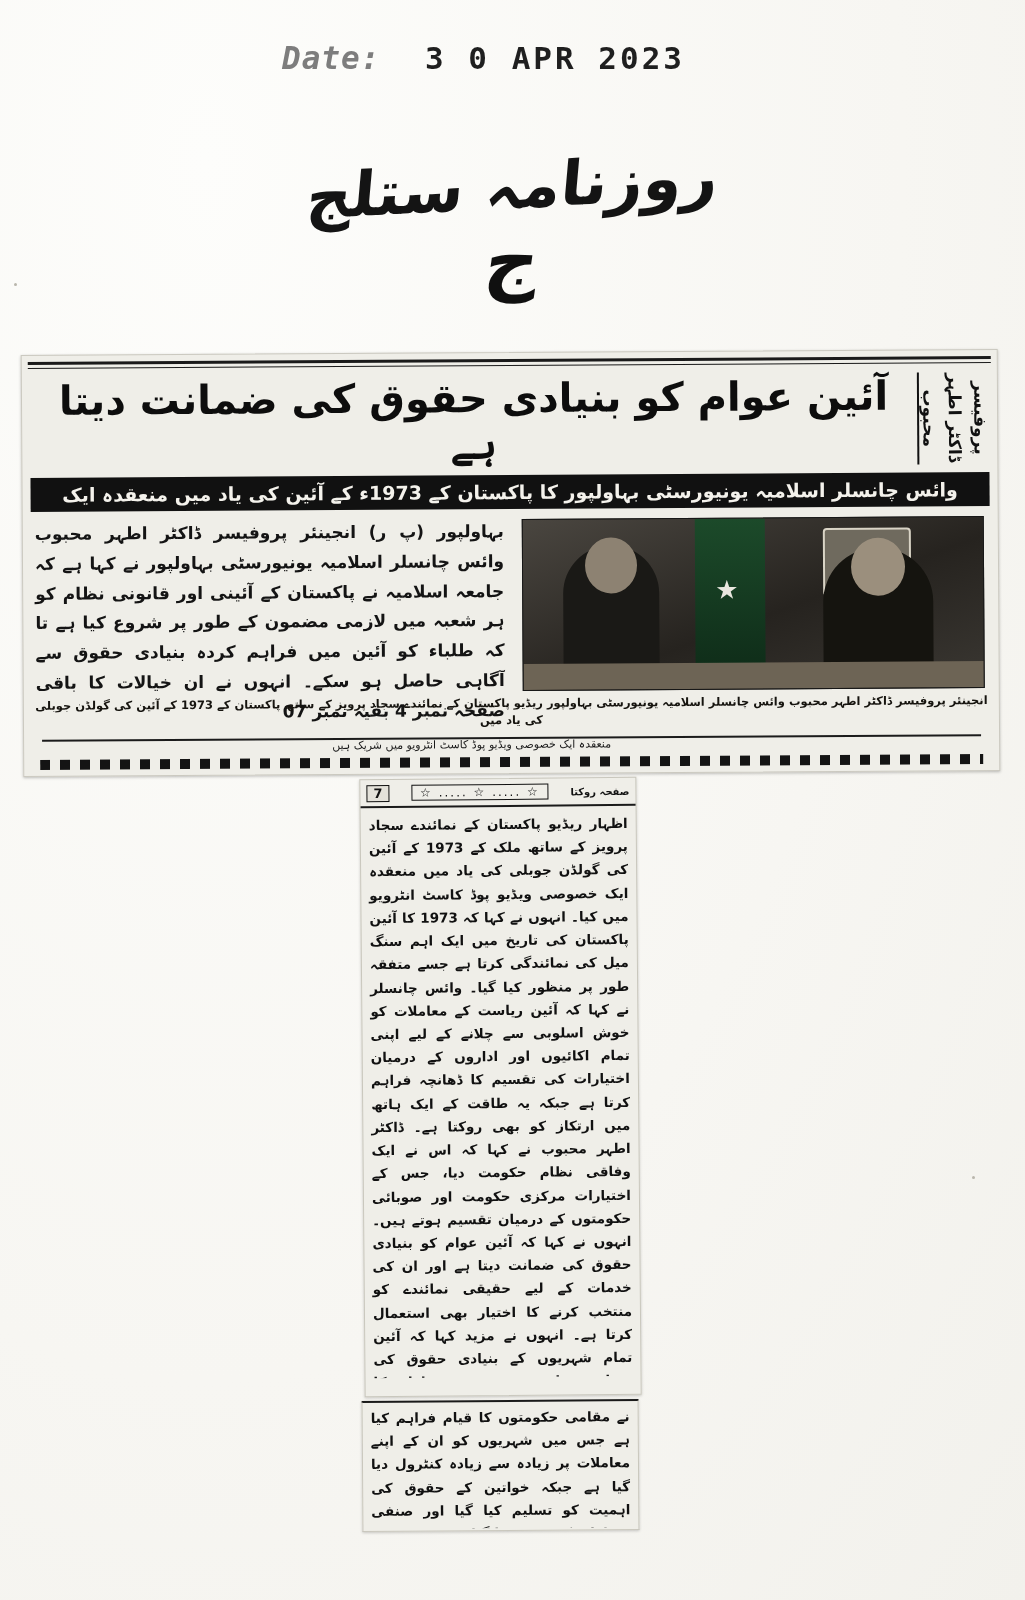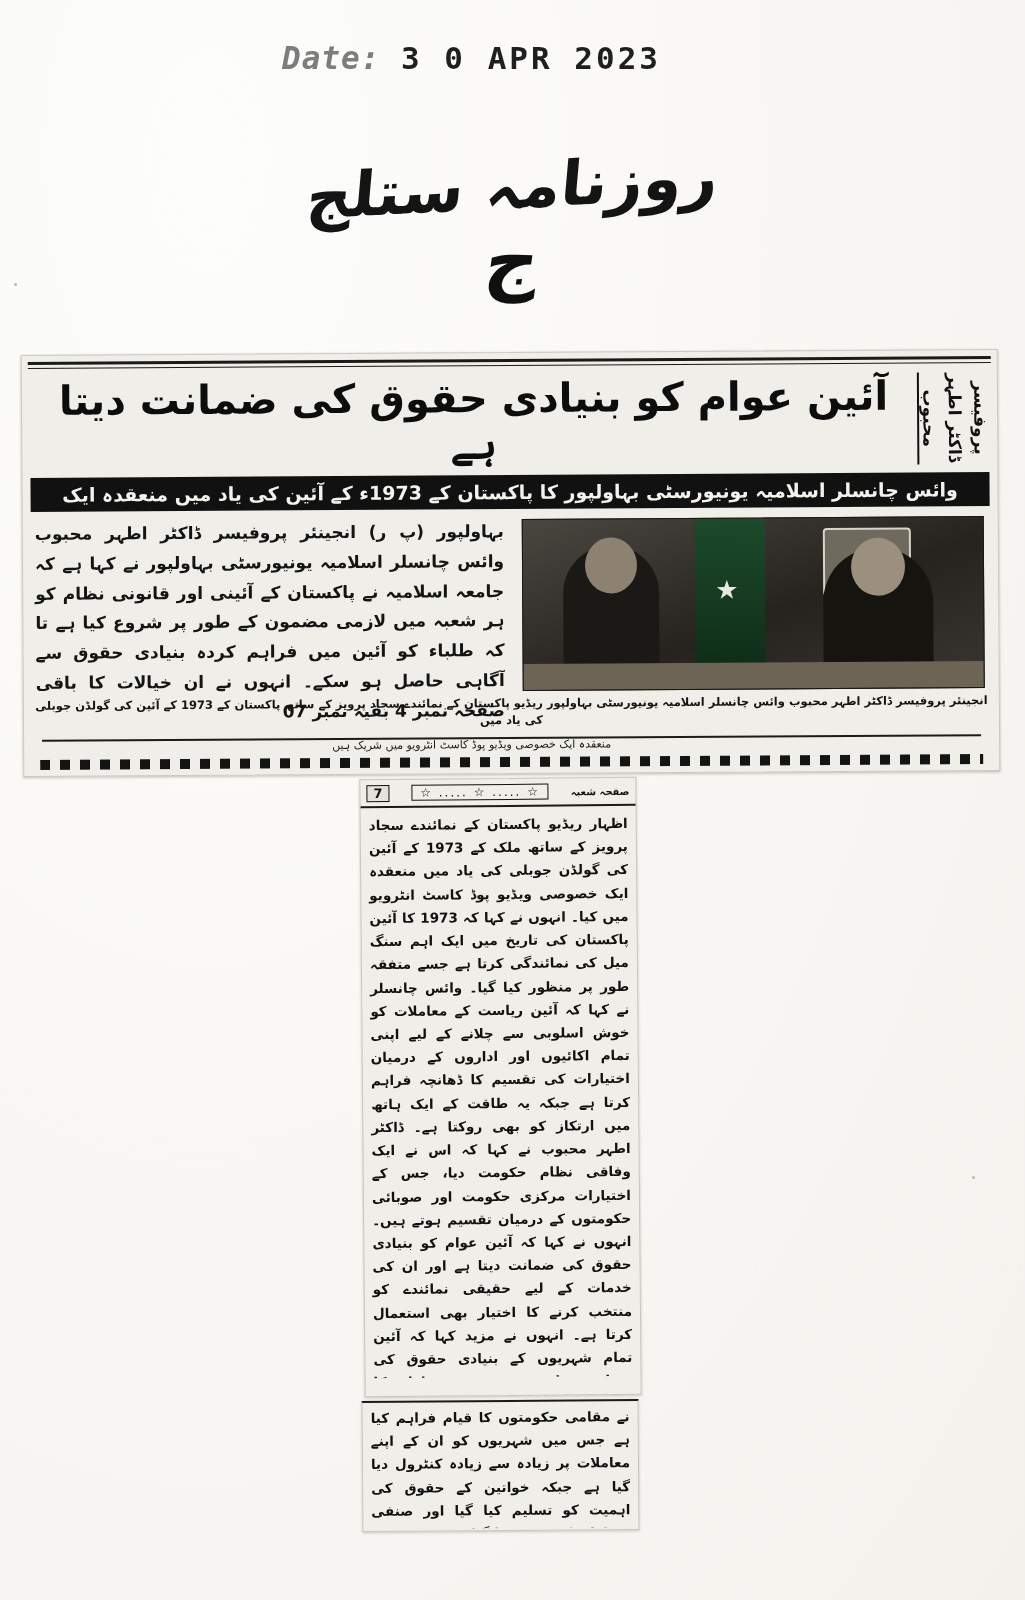--- a/index.html
+++ b/index.html
@@ -25,21 +25,21 @@
     font-weight:bold;
     letter-spacing:2px;
     color:#3b3b3b;
     white-space:nowrap;
   }
   .date-stamp .lbl{
     color:#7d7d7d;
     letter-spacing:1px;
     font-style:italic;
   }
-  .date-stamp .val{ color:#1f1f1f; letter-spacing:3px; }
+  .date-stamp .val{ color:#1f1f1f; letter-spacing:3px;margin-left:24px; }
 
   
   .masthead{
     position:absolute;
     left:0;right:0;top:150px;
     text-align:center;
   }
   .masthead .name{
     display:inline-block;
     font-family:"DejaVu Sans", sans-serif;
@@ -259,21 +259,21 @@
     </div>
 
     <div class="photo-caption">انجینئر پروفیسر ڈاکٹر اطہر محبوب وائس چانسلر اسلامیہ یونیورسٹی بہاولپور ریڈیو پاکستان کے نمائندے سجاد پرویز کے ساتھ پاکستان کے 1973 کے آئین کی گولڈن جوبلی کی یاد میں</div>
     <div class="photo-caption2">منعقدہ ایک خصوصی ویڈیو پوڈ کاسٹ انٹرویو میں شریک ہیں</div>
     <div class="hr-line"></div>
     <div class="divider-dots"></div>
   </div>
 
   <div class="col">
     <div class="col-header">
-      <div class="label">صفحہ شعبہ</div>
+      <div class="label">صفحہ روکتا</div>
       <div class="stars">☆ ..... ☆ ..... ☆</div>
       <div class="pageno">7</div>
     </div>
     <div class="col-body">اظہار ریڈیو پاکستان کے نمائندے سجاد پرویز کے ساتھ ملک کے 1973 کے آئین کی گولڈن جوبلی کی یاد میں منعقدہ ایک خصوصی ویڈیو پوڈ کاسٹ انٹرویو میں کیا۔ انہوں نے کہا کہ 1973 کا آئین پاکستان کی تاریخ میں ایک اہم سنگ میل کی نمائندگی کرتا ہے جسے متفقہ طور پر منظور کیا گیا۔ وائس چانسلر نے کہا کہ آئین ریاست کے معاملات کو خوش اسلوبی سے چلانے کے لیے اپنی تمام اکائیوں اور اداروں کے درمیان اختیارات کی تقسیم کا ڈھانچہ فراہم کرتا ہے جبکہ یہ طاقت کے ایک ہاتھ میں ارتکاز کو بھی روکتا ہے۔ ڈاکٹر اطہر محبوب نے کہا کہ اس نے ایک وفاقی نظام حکومت دیا، جس کے اختیارات مرکزی حکومت اور صوبائی حکومتوں کے درمیان تقسیم ہوتے ہیں۔ انہوں نے کہا کہ آئین عوام کو بنیادی حقوق کی ضمانت دیتا ہے اور ان کی خدمات کے لیے حقیقی نمائندے کو منتخب کرنے کا اختیار بھی استعمال کرتا ہے۔ انہوں نے مزید کہا کہ آئین تمام شہریوں کے بنیادی حقوق کی ضمانت دیتا ہے، جس میں مساوات کا حق، آزادی اظہار، اسمبلی اور انجمن، مذہب کی آزادی، اور منصفانہ ٹرائل کا حق شامل ہے۔ انہوں نے کہا کہ 1973 کے آئین نے پاکستان کو ایک اسلامی جمہوریہ کے طور پر قائم کیا اور اس نے اقلیتوں کے حقوق اور مذہبی آزادی کا تحفظ بھی فراہم کیا۔ انہوں نے کہا کہ آئین</div>
   </div>
 
   <div class="col2">
     <div class="col-body">نے مقامی حکومتوں کا قیام فراہم کیا ہے جس میں شہریوں کو ان کے اپنے معاملات پر زیادہ سے زیادہ کنٹرول دیا گیا ہے جبکہ خواتین کے حقوق کی اہمیت کو تسلیم کیا گیا اور صنفی مساوات کو فروغ دیا گیا ہے۔</div>
   </div>
 

